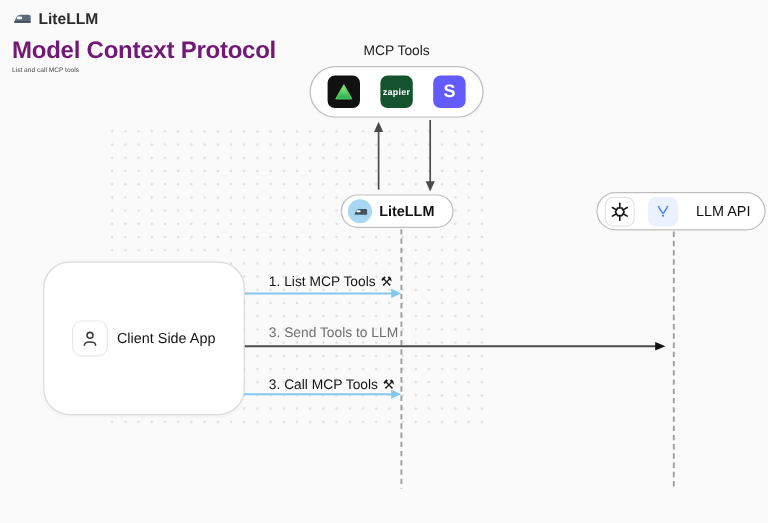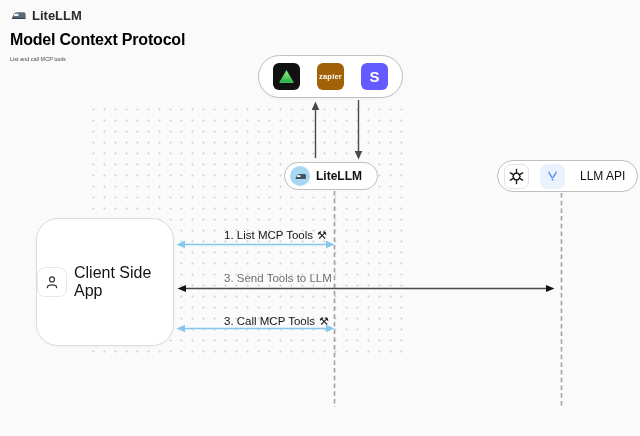--- a/index.html
+++ b/index.html
@@ -1,58 +1,58 @@
 <!DOCTYPE html>
 <html><head>
 <meta charset="utf-8">
 <style>
   html,body{margin:0;padding:0;}
   body{font-family:"Liberation Sans","DejaVu Sans",sans-serif;background:#fafafa;}
   .canvas{position:relative;width:640px;height:436px;background:#fafafa;overflow:hidden;}
 
   .brand{position:absolute;left:10px;top:7px;display:flex;align-items:center;gap:5px;
          font-size:13px;font-weight:600;color:#2b2b2b;}
-  .page-title{position:absolute;left:10px;top:31px;font-size:16px;font-weight:700;
-         color:#000000;letter-spacing:-0.2px;}
+  .page-title{position:absolute;left:10px;top:31px;font-size:20px;font-weight:700;
+         color:#701a75;letter-spacing:-0.2px;}
   .page-subtitle{position:absolute;left:10px;top:56px;font-size:5.5px;color:#4a4a4a;}
 
   .dots{position:absolute;left:88px;top:104px;width:318px;height:252px;
         background-image:radial-gradient(circle,#dedede 1px,transparent 1.3px);
         background-size:11px 11px;}
 
   .lines{position:absolute;left:0;top:0;}
 
   .mcp-label{position:absolute;left:258px;top:37px;width:145px;text-align:center;
         font-size:11.5px;font-weight:500;color:#1c1c1c;}
   .mcp-pill{position:absolute;left:258px;top:55px;width:145px;height:43px;background:#fff;
         border:1.3px solid #bfbfbf;border-radius:22px;display:flex;align-items:center;
         justify-content:center;gap:17px;box-sizing:border-box;box-shadow:0 1px 2px rgba(0,0,0,0.04);}
   .tool{width:27px;height:27px;border-radius:6px;display:flex;align-items:center;justify-content:center;}
   .tool-black{background:#111111;}
-  .tool-zapier{background:#a16207;color:#fff;font-size:7.5px;font-weight:700;letter-spacing:0.2px;}
+  .tool-zapier{background:#14532d;color:#fff;font-size:7.5px;font-weight:700;letter-spacing:0.2px;}
   .tool-stripe{background:#635BFF;color:#fff;font-size:15px;font-weight:700;}
 
   .litellm-pill{position:absolute;left:284px;top:162px;width:94px;height:28px;background:#fff;
         border:1.3px solid #bfbfbf;border-radius:14px;display:flex;align-items:center;
         padding-left:5px;gap:6px;box-sizing:border-box;font-size:12px;font-weight:600;color:#111;}
   .ll-circle{width:20px;height:20px;border-radius:50%;background:#a8d7f3;display:flex;
         align-items:center;justify-content:center;flex:0 0 auto;}
 
   .llm-pill{position:absolute;left:497px;top:160px;width:141px;height:32px;background:#fff;
         border:1.3px solid #bfbfbf;border-radius:16px;display:flex;align-items:center;
         padding-left:6px;gap:11px;box-sizing:border-box;font-size:12px;font-weight:500;color:#111;}
   .sq{width:25px;height:25px;border-radius:7px;display:flex;align-items:center;
         justify-content:center;box-sizing:border-box;flex:0 0 auto;}
   .openai-sq{background:#fff;border:1px solid #e3e3e3;}
   .prov-sq{background:#e9f2fd;}
   .llm-pill .node-label{margin-left:4px;}
 
-  .client-box{position:absolute;left:36px;top:218px;width:138px;height:128px;background:#fff;
+  .client-box{position:absolute;left:36px;top:218px;width:168px;height:128px;background:#fff;
         border:1.3px solid #dcdcdc;border-radius:22px;display:flex;align-items:center;
-        justify-content:center;gap:7px;box-sizing:border-box;font-size:16px;font-weight:500;
+        justify-content:center;gap:7px;box-sizing:border-box;font-size:12px;font-weight:500;
         color:#141414;box-shadow:0 1px 3px rgba(0,0,0,0.04);}
   .person-sq{width:28px;height:28px;border-radius:8px;border:1px solid #e7e7e7;background:#fff;
         display:flex;align-items:center;justify-content:center;flex:0 0 auto;}
 
   .step{position:absolute;font-size:11.5px;font-weight:500;color:#161616;display:flex;
         align-items:center;gap:4px;margin-left:38px;}
   .step .glyph{font-size:11px;line-height:1;}
   .step1{left:186px;top:229px;}
   .step2{left:186px;top:272px;color:#6f6f6f;font-weight:400;}
   .step3{left:186px;top:315px;}
@@ -98,20 +98,21 @@
     <svg width="17" height="17" viewBox="0 0 24 24">
       <path d="M2.5 16.5 L5 10.5 Q6.2 7.5 10 7.5 L19.5 7.5 Q22 7.5 22 9.8 L22 16.5 Z" fill="#5b6b7a"></path>
       <rect x="5.6" y="9.6" width="6.4" height="3.1" rx="1.2" fill="#f4f7fa"></rect>
       <rect x="2.5" y="15" width="19.5" height="1.8" rx="0.9" fill="#36434f"></rect>
     </svg>
     <span>LiteLLM</span>
   </div>
   <div class="page-title">Model Context Protocol</div>
   <div class="page-subtitle">List and call MCP tools</div>
 
+  <div class="mcp-label">MCP Tools</div>
   <div class="mcp-pill">
     <div class="tool tool-black">
       <svg width="19" height="19" viewBox="0 0 24 24">
         <defs>
           <linearGradient id="gGreen" x1="0" y1="0" x2="0" y2="1">
             <stop offset="0" stop-color="#a6f07e"></stop>
             <stop offset="1" stop-color="#1fae4e"></stop>
           </linearGradient>
         </defs>
         <polygon points="12,4.5 20.5,19.5 3.5,19.5" fill="url(#gGreen)" stroke="#57d96f" stroke-width="1"></polygon>

